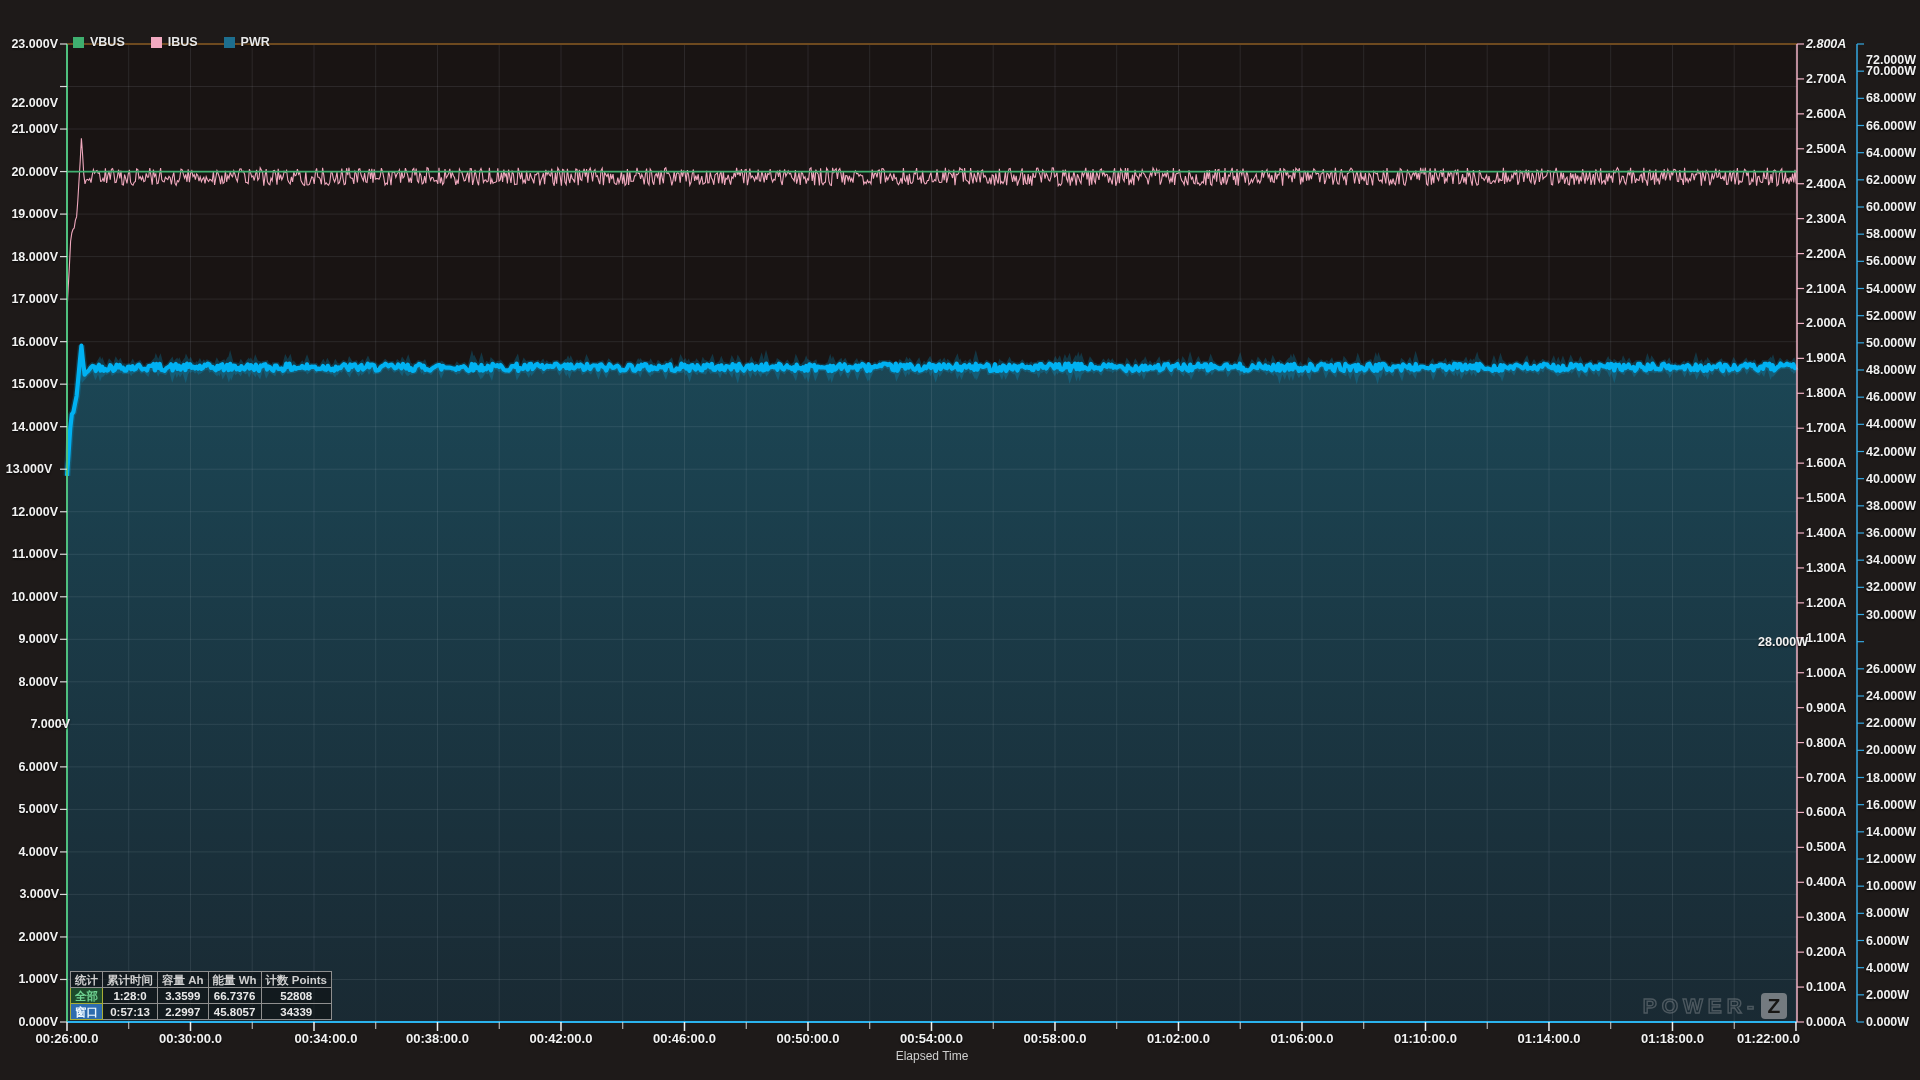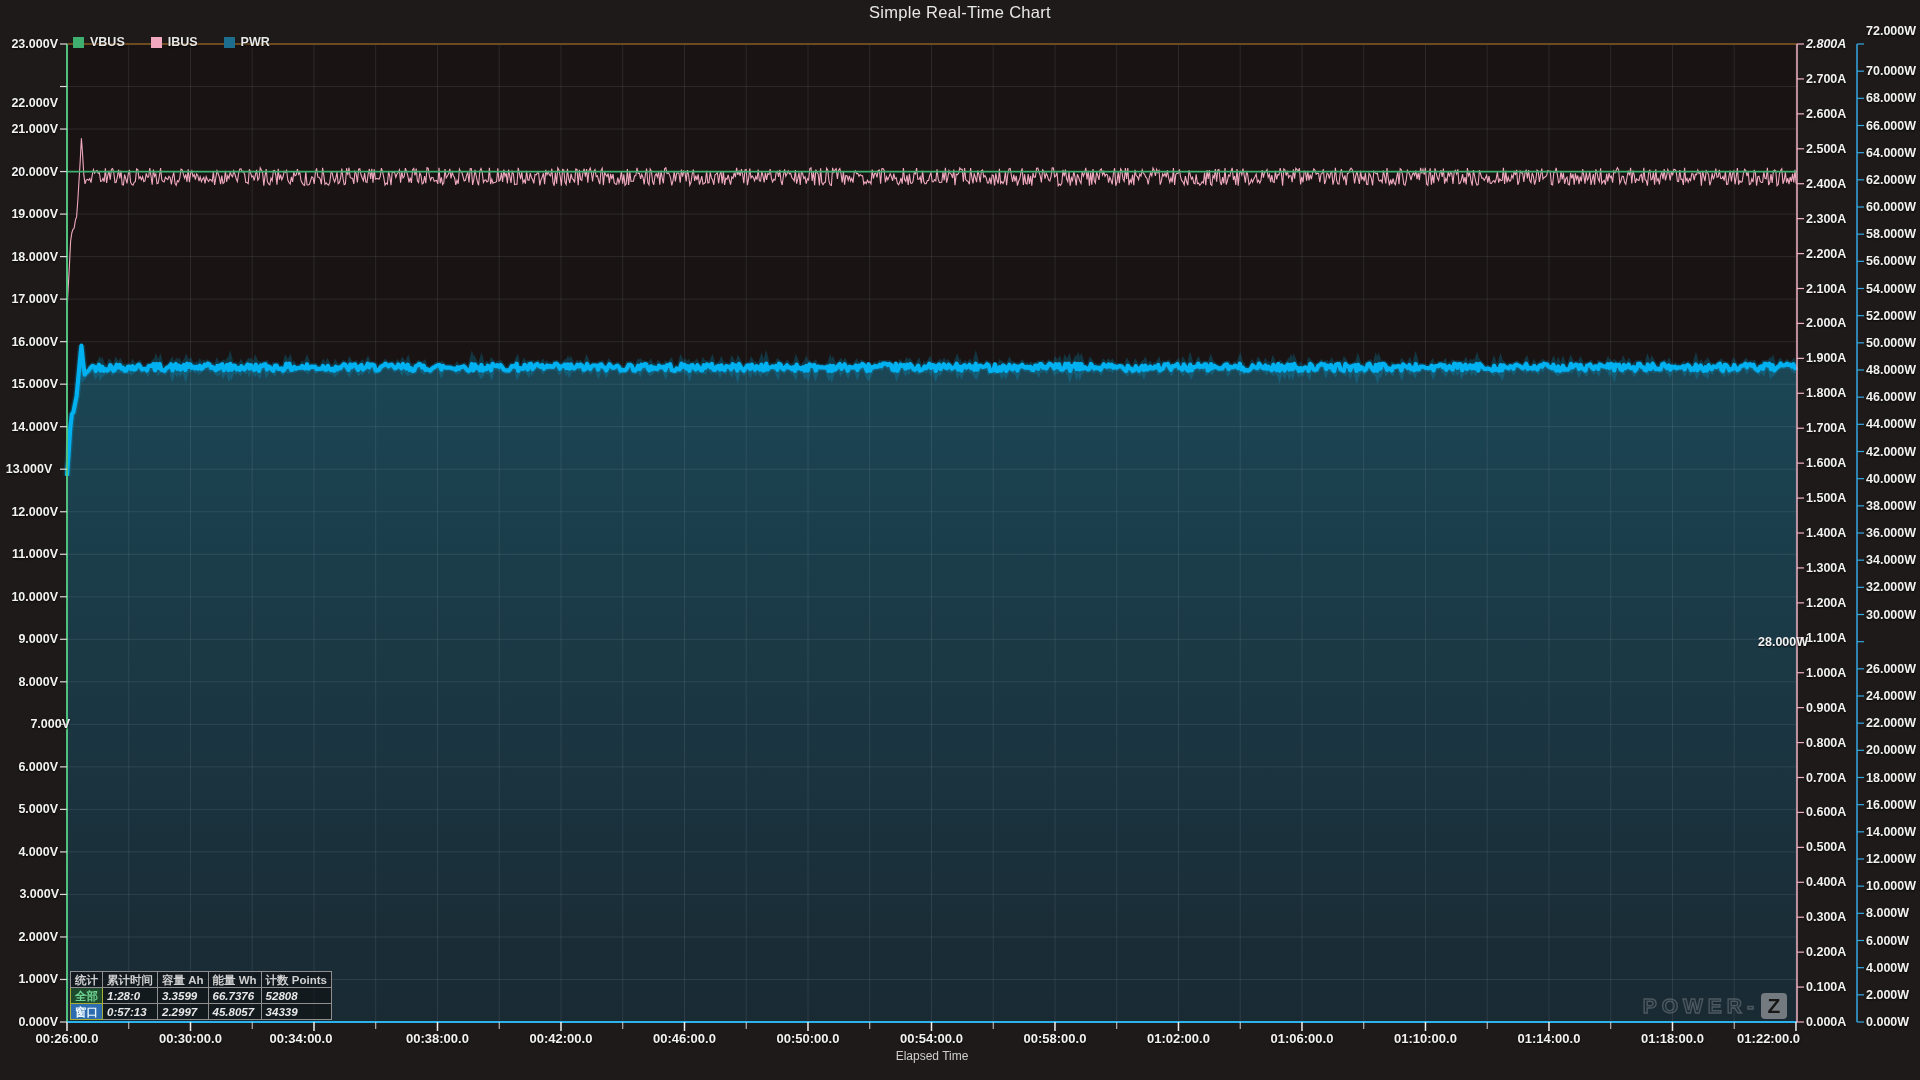--- a/index.html
+++ b/index.html
@@ -16,36 +16,35 @@
   .x-axis-title{position:absolute;color:#cfcfcf;font-size:12px;transform:translateX(-50%);}
   #legend{position:absolute;left:73px;top:35px;display:flex;gap:26px;align-items:center;}
   .legend-item{display:flex;align-items:center;gap:6px;cursor:pointer;}
   .legend-swatch{width:11px;height:11px;display:inline-block;}
   .legend-text{color:#e8e8e8;font-size:12.5px;font-weight:bold;text-shadow:0 1px 2px #000;}
   #stats{position:absolute;left:70px;top:971px;border-collapse:collapse;
          font-size:11.5px;font-weight:bold;line-height:14px;}
   #stats td,#stats th{border:1px solid #8f8f8f;padding:0 4px;height:15px;white-space:nowrap;
                       background:rgba(12,12,12,.55);color:#e8e8e8;text-align:center;}
   #stats th{color:#cfcfcf;}
-  #stats td.num{text-align:left;font-style:italic;}
+  #stats td.num{text-align:center;}
   .cell-all{color:#6fd392 !important;background:#1d4a2c !important;border:1px solid #a8ad35 !important;}
   .cell-window{color:#eaf6ff !important;background:#2d6cae !important;border:1px solid #a8ad35 !important;}
   #watermark{position:absolute;right:133px;top:993px;opacity:.85;display:flex;align-items:center;}
   .wm-text{font-size:21px;font-weight:bold;letter-spacing:5px;color:transparent;
            -webkit-text-stroke:1.4px rgba(125,131,137,.6);}
   .wm-zbox{display:inline-block;width:26px;height:26px;margin-left:2px;background:#84898e;
            color:#17130f;border-radius:4px;text-align:center;line-height:26px;
            font-size:21px;font-weight:bold;}
 </style>
 </head>
 <body>
 
 <div id="stage">
 
-  <div class="chart-title">Simple Real-Time Chart</div>
 
   <svg id="plot-svg" width="1920" height="1080">
       <defs>
         <linearGradient id="pwrfill" x1="0" y1="0" x2="0" y2="1">
           <stop offset="0%" stop-color="rgba(32,162,205,0.36)"></stop>
           <stop offset="100%" stop-color="rgba(28,130,180,0.20)"></stop>
         </linearGradient>
       </defs>
       <rect x="67" y="44" width="1730" height="978" fill="#191413"></rect>
       <path d="M67.0 475.8L68.6 452.8L70.2 428.8L71.8 414.4L73.4 412.0L75.0 403.8L76.6 395.8L78.2 379.2L79.8 361.8L81.4 345.7L83.0 361.4L84.6 374.6L86.2 372.7L87.8 371.4L89.4 369.5L91.0 367.3L92.6 365.9L94.2 366.5L95.8 371.0L97.4 367.5L99.0 364.8L100.6 370.6L102.2 366.6L103.8 370.8L105.4 369.0L107.0 370.6L108.6 369.6L110.2 365.2L111.8 367.1L113.4 370.8L115.0 369.7L116.6 364.7L118.2 367.4L119.8 365.0L121.4 368.6L123.0 367.7L124.6 370.7L126.2 370.6L127.8 366.9L129.4 366.6L131.0 369.2L132.6 366.2L134.2 369.5L135.8 368.8L137.4 365.5L139.0 364.6L140.6 367.2L142.2 369.5L143.8 368.9L145.4 368.8L147.0 370.5L148.6 366.1L150.2 365.9L151.8 365.8L153.4 364.1L155.0 370.4L156.6 364.0L158.2 367.8L159.8 364.0L161.4 370.0L163.0 370.2L164.6 370.9L166.2 368.3L167.8 367.4L169.4 366.4L171.0 364.3L172.6 370.4L174.2 365.6L175.8 364.0L177.4 368.9L179.0 365.7L180.6 369.7L182.2 367.1L183.8 364.9L185.4 370.1L187.0 363.6L188.6 366.8L190.2 364.2L191.8 367.8L193.4 366.7L195.0 368.5L196.6 366.6L198.2 368.6L199.8 365.6L201.4 368.8L203.0 367.7L204.6 364.7L206.2 365.8L207.8 363.6L209.4 364.4L211.0 367.8L212.6 366.9L214.2 368.8L215.8 370.3L217.4 365.8L219.0 368.7L220.6 365.1L222.2 364.3L223.8 370.3L225.4 367.5L227.0 364.9L228.6 370.0L230.2 363.8L231.8 369.7L233.4 365.7L235.0 365.8L236.6 369.4L238.2 367.9L239.8 369.8L241.4 366.1L243.0 368.5L244.6 369.5L246.2 366.3L247.8 364.4L249.4 368.6L251.0 365.1L252.6 368.1L254.2 370.0L255.8 364.6L257.4 368.3L259.0 370.9L260.6 365.5L262.2 366.3L263.8 364.5L265.4 364.2L267.0 369.5L268.6 366.5L270.2 367.4L271.8 369.6L273.4 370.7L275.0 365.7L276.6 365.7L278.2 368.8L279.8 369.0L281.4 368.5L283.0 370.8L284.6 369.4L286.2 363.6L287.8 366.7L289.4 363.6L291.0 369.8L292.6 369.7L294.2 366.8L295.8 368.8L297.4 368.1L299.0 367.8L300.6 367.9L302.2 365.9L303.8 368.0L305.4 368.5L307.0 364.3L308.6 368.6L310.2 367.3L311.8 366.5L313.4 366.9L315.0 366.6L316.6 369.3L318.2 368.6L319.8 368.8L321.4 368.6L323.0 366.0L324.6 369.4L326.2 369.8L327.8 365.8L329.4 368.7L331.0 370.1L332.6 368.7L334.2 370.7L335.8 366.7L337.4 369.5L339.0 367.4L340.6 368.2L342.2 365.7L343.8 364.2L345.4 365.0L347.0 367.7L348.6 369.9L350.2 364.5L351.8 367.1L353.4 364.7L355.0 364.3L356.6 367.7L358.2 369.9L359.8 366.4L361.4 365.0L363.0 369.5L364.6 368.1L366.2 366.9L367.8 363.7L369.4 367.3L371.0 364.6L372.6 364.7L374.2 365.5L375.8 370.6L377.4 370.5L379.0 369.8L380.6 367.2L382.2 366.0L383.8 365.3L385.4 363.6L387.0 364.9L388.6 366.3L390.2 364.8L391.8 364.6L393.4 366.5L395.0 368.4L396.6 367.7L398.2 364.5L399.8 365.9L401.4 368.4L403.0 364.0L404.6 366.3L406.2 368.6L407.8 364.7L409.4 369.9L411.0 368.3L412.6 370.9L414.2 370.4L415.8 366.2L417.4 365.6L419.0 363.9L420.6 364.4L422.2 367.5L423.8 365.7L425.4 369.9L427.0 369.0L428.6 370.0L430.2 370.7L431.8 368.8L433.4 367.7L435.0 366.8L436.6 365.7L438.2 365.1L439.8 365.2L441.4 369.6L443.0 366.0L444.6 367.2L446.2 367.7L447.8 367.5L449.4 367.6L451.0 367.8L452.6 368.5L454.2 368.7L455.8 369.9L457.4 367.2L459.0 369.0L460.6 367.1L462.2 366.9L463.8 366.2L465.4 367.8L467.0 370.0L468.6 371.0L470.2 369.9L471.8 364.0L473.4 370.5L475.0 364.5L476.6 367.8L478.2 367.3L479.8 370.3L481.4 364.9L483.0 370.6L484.6 368.2L486.2 369.3L487.8 365.8L489.4 366.8L491.0 370.3L492.6 363.8L494.2 365.4L495.8 366.1L497.4 365.1L499.0 366.9L500.6 365.0L502.2 367.1L503.8 369.7L505.4 370.4L507.0 370.3L508.6 370.6L510.2 369.1L511.8 366.0L513.4 366.0L515.0 366.8L516.6 363.7L518.2 370.9L519.8 368.1L521.4 368.5L523.0 368.9L524.6 364.8L526.2 367.0L527.8 369.5L529.4 364.0L531.0 363.9L532.6 369.0L534.2 367.1L535.8 364.6L537.4 364.0L539.0 365.9L540.6 366.8L542.2 365.0L543.8 368.7L545.4 367.3L547.0 365.4L548.6 366.9L550.2 365.9L551.8 366.9L553.4 366.9L555.0 363.8L556.6 363.7L558.2 365.3L559.8 368.7L561.4 366.3L563.0 366.0L564.6 364.6L566.2 368.1L567.8 364.5L569.4 368.7L571.0 364.4L572.6 367.9L574.2 368.5L575.8 367.0L577.4 364.8L579.0 366.4L580.6 364.5L582.2 365.9L583.8 369.9L585.4 368.9L587.0 363.8L588.6 367.4L590.2 369.0L591.8 366.3L593.4 365.3L595.0 365.5L596.6 365.7L598.2 369.6L599.8 364.7L601.4 364.3L603.0 366.9L604.6 367.5L606.2 370.5L607.8 367.3L609.4 364.3L611.0 366.0L612.6 367.9L614.2 367.7L615.8 366.4L617.4 365.7L619.0 367.1L620.6 370.7L622.2 369.8L623.8 370.3L625.4 370.1L627.0 368.2L628.6 364.8L630.2 364.8L631.8 365.9L633.4 370.4L635.0 370.8L636.6 369.0L638.2 365.8L639.8 369.0L641.4 364.6L643.0 366.3L644.6 364.2L646.2 364.4L647.8 368.4L649.4 370.3L651.0 366.3L652.6 369.2L654.2 367.4L655.8 368.9L657.4 369.1L659.0 365.6L660.6 367.1L662.2 367.4L663.8 366.6L665.4 370.2L667.0 365.2L668.6 365.9L670.2 364.2L671.8 370.1L673.4 370.6L675.0 370.8L676.6 368.5L678.2 369.2L679.8 369.3L681.4 363.6L683.0 366.7L684.6 364.7L686.2 368.5L687.8 366.2L689.4 370.8L691.0 365.5L692.6 365.1L694.2 368.2L695.8 369.5L697.4 365.2L699.0 367.2L700.6 370.0L702.2 370.4L703.8 365.2L705.4 367.8L707.0 364.5L708.6 365.1L710.2 367.3L711.8 363.9L713.4 369.7L715.0 369.9L716.6 366.9L718.2 366.0L719.8 369.5L721.4 365.3L723.0 369.2L724.6 370.0L726.2 366.1L727.8 366.5L729.4 366.9L731.0 369.5L732.6 364.1L734.2 367.1L735.8 365.5L737.4 370.6L739.0 363.9L740.6 366.7L742.2 368.9L743.8 370.7L745.4 368.6L747.0 365.7L748.6 365.3L750.2 369.1L751.8 364.6L753.4 367.6L755.0 369.7L756.6 366.2L758.2 367.2L759.8 369.6L761.4 364.6L763.0 370.4L764.6 370.0L766.2 363.6L767.8 369.4L769.4 367.5L771.0 367.2L772.6 366.4L774.2 367.4L775.8 366.0L777.4 369.8L779.0 363.7L780.6 364.8L782.2 368.4L783.8 369.5L785.4 367.1L787.0 365.3L788.6 367.7L790.2 367.4L791.8 369.1L793.4 367.3L795.0 370.8L796.6 364.6L798.2 368.3L799.8 367.8L801.4 369.1L803.0 367.3L804.6 370.7L806.2 366.0L807.8 370.5L809.4 364.3L811.0 365.3L812.6 366.1L814.2 365.0L815.8 370.6L817.4 366.6L819.0 366.9L820.6 367.4L822.2 367.2L823.8 367.5L825.4 367.7L827.0 366.7L828.6 370.9L830.2 365.7L831.8 371.0L833.4 365.9L835.0 369.6L836.6 368.3L838.2 365.6L839.8 364.1L841.4 368.9L843.0 366.4L844.6 364.3L846.2 367.6L847.8 370.7L849.4 366.8L851.0 367.3L852.6 367.7L854.2 367.5L855.8 365.4L857.4 370.1L859.0 365.7L860.6 366.6L862.2 364.0L863.8 364.8L865.4 367.4L867.0 371.0L868.6 364.2L870.2 370.6L871.8 367.2L873.4 367.4L875.0 365.9L876.6 366.9L878.2 366.5L879.8 364.7L881.4 366.1L883.0 363.7L884.6 363.7L886.2 363.8L887.8 365.0L889.4 363.9L891.0 365.0L892.6 369.8L894.2 370.4L895.8 363.6L897.4 370.8L899.0 367.3L900.6 364.5L902.2 365.9L903.8 365.2L905.4 368.6L907.0 364.7L908.6 367.6L910.2 364.1L911.8 366.1L913.4 369.1L915.0 369.9L916.6 368.2L918.2 365.6L919.8 370.6L921.4 370.0L923.0 369.2L924.6 366.4L926.2 368.2L927.8 366.3L929.4 363.7L931.0 368.0L932.6 365.1L934.2 365.5L935.8 370.9L937.4 365.9L939.0 364.5L940.6 369.1L942.2 366.6L943.8 364.3L945.4 367.5L947.0 368.2L948.6 364.7L950.2 366.3L951.8 368.7L953.4 367.5L955.0 367.1L956.6 363.6L958.2 369.7L959.8 366.6L961.4 370.5L963.0 366.2L964.6 365.1L966.2 367.8L967.8 366.6L969.4 364.8L971.0 368.1L972.6 366.6L974.2 369.8L975.8 363.7L977.4 369.7L979.0 365.9L980.6 365.7L982.2 366.8L983.8 366.9L985.4 366.3L987.0 364.3L988.6 365.3L990.2 371.0L991.8 370.6L993.4 370.3L995.0 364.2L996.6 371.0L998.2 370.8L999.8 367.1L1001.4 370.6L1003.0 365.5L1004.6 366.3L1006.2 371.0L1007.8 368.0L1009.4 364.8L1011.0 368.4L1012.6 369.5L1014.2 365.5L1015.8 366.1L1017.4 370.6L1019.0 366.3L1020.6 366.6L1022.2 364.7L1023.8 366.7L1025.4 367.9L1027.0 366.6L1028.6 367.9L1030.2 366.6L1031.8 369.6L1033.4 370.0L1035.0 365.7L1036.6 365.5L1038.2 368.9L1039.8 364.1L1041.4 364.0L1043.0 367.8L1044.6 366.6L1046.2 368.5L1047.8 366.0L1049.4 363.7L1051.0 364.4L1052.6 365.8L1054.2 368.5L1055.8 364.2L1057.4 367.2L1059.0 364.2L1060.6 369.3L1062.2 369.9L1063.8 368.6L1065.4 363.7L1067.0 367.2L1068.6 363.7L1070.2 370.9L1071.8 366.1L1073.4 366.5L1075.0 363.6L1076.6 369.1L1078.2 363.8L1079.8 369.3L1081.4 364.0L1083.0 368.7L1084.6 367.2L1086.2 368.1L1087.8 369.4L1089.4 368.9L1091.0 364.0L1092.6 366.3L1094.2 368.7L1095.8 367.2L1097.4 368.3L1099.0 367.7L1100.6 369.7L1102.2 366.8L1103.8 364.3L1105.4 366.1L1107.0 367.0L1108.6 364.4L1110.2 366.6L1111.8 364.6L1113.4 367.7L1115.0 366.3L1116.6 367.6L1118.2 366.6L1119.8 366.1L1121.4 366.3L1123.0 368.0L1124.6 369.7L1126.2 371.0L1127.8 365.7L1129.4 368.2L1131.0 368.6L1132.6 370.9L1134.2 370.1L1135.8 366.2L1137.4 368.9L1139.0 370.7L1140.6 367.6L1142.2 365.8L1143.8 370.0L1145.4 365.7L1147.0 369.4L1148.6 368.9L1150.2 366.4L1151.8 368.5L1153.4 368.4L1155.0 366.4L1156.6 367.5L1158.2 364.9L1159.8 370.4L1161.4 369.5L1163.0 368.4L1164.6 364.4L1166.2 364.6L1167.8 363.9L1169.4 367.5L1171.0 369.7L1172.6 366.1L1174.2 366.4L1175.8 365.4L1177.4 364.0L1179.0 368.0L1180.6 368.2L1182.2 369.8L1183.8 364.3L1185.4 366.7L1187.0 369.7L1188.6 370.8L1190.2 364.6L1191.8 370.3L1193.4 367.0L1195.0 367.1L1196.6 366.6L1198.2 363.7L1199.8 367.1L1201.4 366.0L1203.0 367.1L1204.6 364.3L1206.2 364.4L1207.8 370.4L1209.4 369.3L1211.0 364.1L1212.6 368.1L1214.2 365.8L1215.8 367.0L1217.4 367.7L1219.0 368.6L1220.6 368.2L1222.2 368.5L1223.8 366.2L1225.4 364.5L1227.0 364.4L1228.6 369.2L1230.2 366.6L1231.8 367.3L1233.4 367.2L1235.0 365.6L1236.6 366.7L1238.2 368.0L1239.8 363.6L1241.4 369.4L1243.0 367.8L1244.6 370.7L1246.2 369.9L1247.8 370.7L1249.4 370.1L1251.0 368.5L1252.6 365.3L1254.2 367.1L1255.8 367.6L1257.4 368.2L1259.0 363.6L1260.6 365.6L1262.2 367.7L1263.8 368.4L1265.4 365.4L1267.0 368.8L1268.6 366.7L1270.2 369.0L1271.8 370.2L1273.4 364.7L1275.0 368.2L1276.6 370.1L1278.2 363.9L1279.8 370.7L1281.4 365.4L1283.0 366.7L1284.6 370.5L1286.2 366.4L1287.8 364.5L1289.4 369.6L1291.0 364.7L1292.6 369.4L1294.2 363.8L1295.8 367.6L1297.4 367.9L1299.0 370.9L1300.6 368.1L1302.2 370.6L1303.8 368.2L1305.4 367.4L1307.0 368.0L1308.6 370.9L1310.2 363.8L1311.8 365.3L1313.4 369.3L1315.0 370.1L1316.6 369.6L1318.2 365.9L1319.8 365.1L1321.4 363.7L1323.0 364.7L1324.6 364.4L1326.2 369.2L1327.8 365.7L1329.4 367.2L1331.0 364.9L1332.6 369.4L1334.2 371.0L1335.8 364.7L1337.4 364.2L1339.0 364.1L1340.6 369.3L1342.2 370.0L1343.8 370.9L1345.4 363.9L1347.0 366.0L1348.6 366.3L1350.2 370.3L1351.8 366.3L1353.4 365.9L1355.0 365.1L1356.6 370.9L1358.2 364.7L1359.8 369.3L1361.4 367.1L1363.0 368.3L1364.6 370.4L1366.2 369.0L1367.8 364.3L1369.4 363.6L1371.0 366.9L1372.6 369.5L1374.2 370.8L1375.8 365.0L1377.4 370.7L1379.0 364.1L1380.6 368.5L1382.2 363.9L1383.8 363.9L1385.4 365.3L1387.0 369.9L1388.6 368.3L1390.2 368.9L1391.8 370.5L1393.4 366.3L1395.0 367.0L1396.6 366.5L1398.2 366.1L1399.8 366.6L1401.4 370.5L1403.0 364.4L1404.6 365.9L1406.2 366.4L1407.8 367.9L1409.4 365.0L1411.0 369.3L1412.6 367.8L1414.2 370.3L1415.8 364.0L1417.4 369.5L1419.0 369.3L1420.6 366.5L1422.2 366.5L1423.8 366.8L1425.4 367.8L1427.0 368.0L1428.6 368.4L1430.2 367.8L1431.8 365.6L1433.4 370.4L1435.0 366.4L1436.6 366.2L1438.2 366.2L1439.8 364.5L1441.4 364.6L1443.0 367.4L1444.6 365.2L1446.2 369.9L1447.8 367.6L1449.4 366.1L1451.0 368.0L1452.6 369.6L1454.2 363.7L1455.8 364.1L1457.4 367.8L1459.0 364.1L1460.6 364.3L1462.2 370.3L1463.8 367.3L1465.4 364.6L1467.0 369.0L1468.6 367.3L1470.2 365.1L1471.8 368.4L1473.4 365.6L1475.0 368.4L1476.6 363.9L1478.2 370.6L1479.8 363.9L1481.4 365.5L1483.0 367.6L1484.6 368.8L1486.2 369.0L1487.8 368.3L1489.4 369.0L1491.0 369.5L1492.6 370.8L1494.2 365.7L1495.8 369.9L1497.4 369.1L1499.0 370.7L1500.6 365.1L1502.2 370.3L1503.8 365.5L1505.4 366.9L1507.0 367.6L1508.6 368.5L1510.2 366.2L1511.8 366.6L1513.4 368.8L1515.0 365.2L1516.6 364.5L1518.2 365.5L1519.8 366.0L1521.4 367.4L1523.0 368.3L1524.6 366.5L1526.2 363.7L1527.8 368.8L1529.4 367.9L1531.0 367.9L1532.6 368.8L1534.2 365.9L1535.8 368.4L1537.4 369.6L1539.0 366.2L1540.6 365.1L1542.2 366.8L1543.8 363.6L1545.4 364.5L1547.0 364.3L1548.6 366.6L1550.2 367.2L1551.8 368.1L1553.4 364.6L1555.0 369.1L1556.6 370.6L1558.2 366.5L1559.8 370.9L1561.4 370.0L1563.0 365.6L1564.6 369.8L1566.2 369.2L1567.8 369.7L1569.4 368.2L1571.0 363.8L1572.6 367.4L1574.2 365.7L1575.8 364.6L1577.4 365.0L1579.0 369.0L1580.6 364.9L1582.2 368.3L1583.8 369.1L1585.4 370.6L1587.0 365.6L1588.6 365.4L1590.2 364.4L1591.8 367.4L1593.4 369.1L1595.0 366.4L1596.6 366.3L1598.2 369.0L1599.8 364.4L1601.4 365.1L1603.0 366.3L1604.6 366.3L1606.2 367.2L1607.8 364.2L1609.4 368.0L1611.0 363.9L1612.6 364.9L1614.2 370.4L1615.8 364.5L1617.4 365.6L1619.0 364.8L1620.6 369.2L1622.2 370.1L1623.8 364.8L1625.4 368.1L1627.0 366.8L1628.6 364.5L1630.2 368.0L1631.8 368.3L1633.4 367.0L1635.0 370.7L1636.6 368.9L1638.2 363.8L1639.8 363.8L1641.4 366.8L1643.0 367.0L1644.6 369.6L1646.2 370.4L1647.8 364.5L1649.4 368.9L1651.0 368.9L1652.6 363.6L1654.2 366.1L1655.8 369.2L1657.4 368.7L1659.0 369.5L1660.6 369.3L1662.2 364.3L1663.8 363.6L1665.4 366.2L1667.0 368.1L1668.6 365.4L1670.2 369.7L1671.8 366.7L1673.4 367.6L1675.0 366.6L1676.6 368.4L1678.2 367.4L1679.8 367.5L1681.4 367.4L1683.0 366.1L1684.6 369.4L1686.2 365.9L1687.8 365.0L1689.4 366.4L1691.0 370.0L1692.6 368.5L1694.2 369.7L1695.8 364.5L1697.4 370.3L1699.0 367.1L1700.6 365.4L1702.2 368.9L1703.8 370.8L1705.4 367.3L1707.0 370.5L1708.6 365.1L1710.2 367.5L1711.8 369.3L1713.4 366.4L1715.0 366.8L1716.6 367.1L1718.2 364.7L1719.8 363.7L1721.4 369.7L1723.0 371.0L1724.6 364.8L1726.2 365.1L1727.8 367.1L1729.4 370.4L1731.0 369.0L1732.6 369.2L1734.2 365.0L1735.8 367.6L1737.4 370.0L1739.0 368.9L1740.6 366.4L1742.2 365.6L1743.8 365.5L1745.4 363.8L1747.0 367.3L1748.6 364.6L1750.2 364.2L1751.8 365.8L1753.4 364.6L1755.0 368.3L1756.6 369.6L1758.2 370.6L1759.8 367.2L1761.4 366.4L1763.0 368.9L1764.6 363.8L1766.2 363.8L1767.8 365.6L1769.4 363.7L1771.0 369.2L1772.6 365.1L1774.2 370.5L1775.8 368.8L1777.4 367.2L1779.0 366.3L1780.6 363.5L1782.2 365.3L1783.8 365.4L1785.4 365.0L1787.0 363.6L1788.6 365.0L1790.2 364.6L1791.8 366.5L1793.4 364.3L1795.0 368.2L1796.6 366.9L1797 1022L67 1022Z" fill="url(#pwrfill)" stroke="none"></path>
@@ -318,24 +317,24 @@
       <div class="tick-label r-label" style="left: 1866px; top: 315.667px;">52.000W</div>
       <div class="tick-label r-label" style="left: 1866px; top: 288.5px;">54.000W</div>
       <div class="tick-label r-label" style="left: 1866px; top: 261.333px;">56.000W</div>
       <div class="tick-label r-label" style="left: 1866px; top: 234.167px;">58.000W</div>
       <div class="tick-label r-label" style="left: 1866px; top: 207px;">60.000W</div>
       <div class="tick-label r-label" style="left: 1866px; top: 179.833px;">62.000W</div>
       <div class="tick-label r-label" style="left: 1866px; top: 152.667px;">64.000W</div>
       <div class="tick-label r-label" style="left: 1866px; top: 125.5px;">66.000W</div>
       <div class="tick-label r-label" style="left: 1866px; top: 98.3333px;">68.000W</div>
       <div class="tick-label r-label" style="left: 1866px; top: 71.1667px;">70.000W</div>
-      <div class="tick-label r-label" style="left: 1866px; top: 31px;">72.000W</div>
+      <div class="tick-label r-label" style="left: 1866px; top: 60px;">72.000W</div>
       <div class="tick-label t-label" style="left: 67px; top: 1031px;">00:26:00.0</div>
       <div class="tick-label t-label" style="left: 190.498px; top: 1031px;">00:30:00.0</div>
-      <div class="tick-label t-label" style="left: 301px; top: 1031px;">00:34:00.0</div>
+      <div class="tick-label t-label" style="left: 326px; top: 1031px;">00:34:00.0</div>
       <div class="tick-label t-label" style="left: 437.494px; top: 1031px;">00:38:00.0</div>
       <div class="tick-label t-label" style="left: 560.992px; top: 1031px;">00:42:00.0</div>
       <div class="tick-label t-label" style="left: 684.49px; top: 1031px;">00:46:00.0</div>
       <div class="tick-label t-label" style="left: 807.988px; top: 1031px;">00:50:00.0</div>
       <div class="tick-label t-label" style="left: 931.485px; top: 1031px;">00:54:00.0</div>
       <div class="tick-label t-label" style="left: 1054.98px; top: 1031px;">00:58:00.0</div>
       <div class="tick-label t-label" style="left: 1178.48px; top: 1031px;">01:02:00.0</div>
       <div class="tick-label t-label" style="left: 1301.98px; top: 1031px;">01:06:00.0</div>
       <div class="tick-label t-label" style="left: 1425.48px; top: 1031px;">01:10:00.0</div>
       <div class="tick-label t-label" style="left: 1548.98px; top: 1031px;">01:14:00.0</div>

